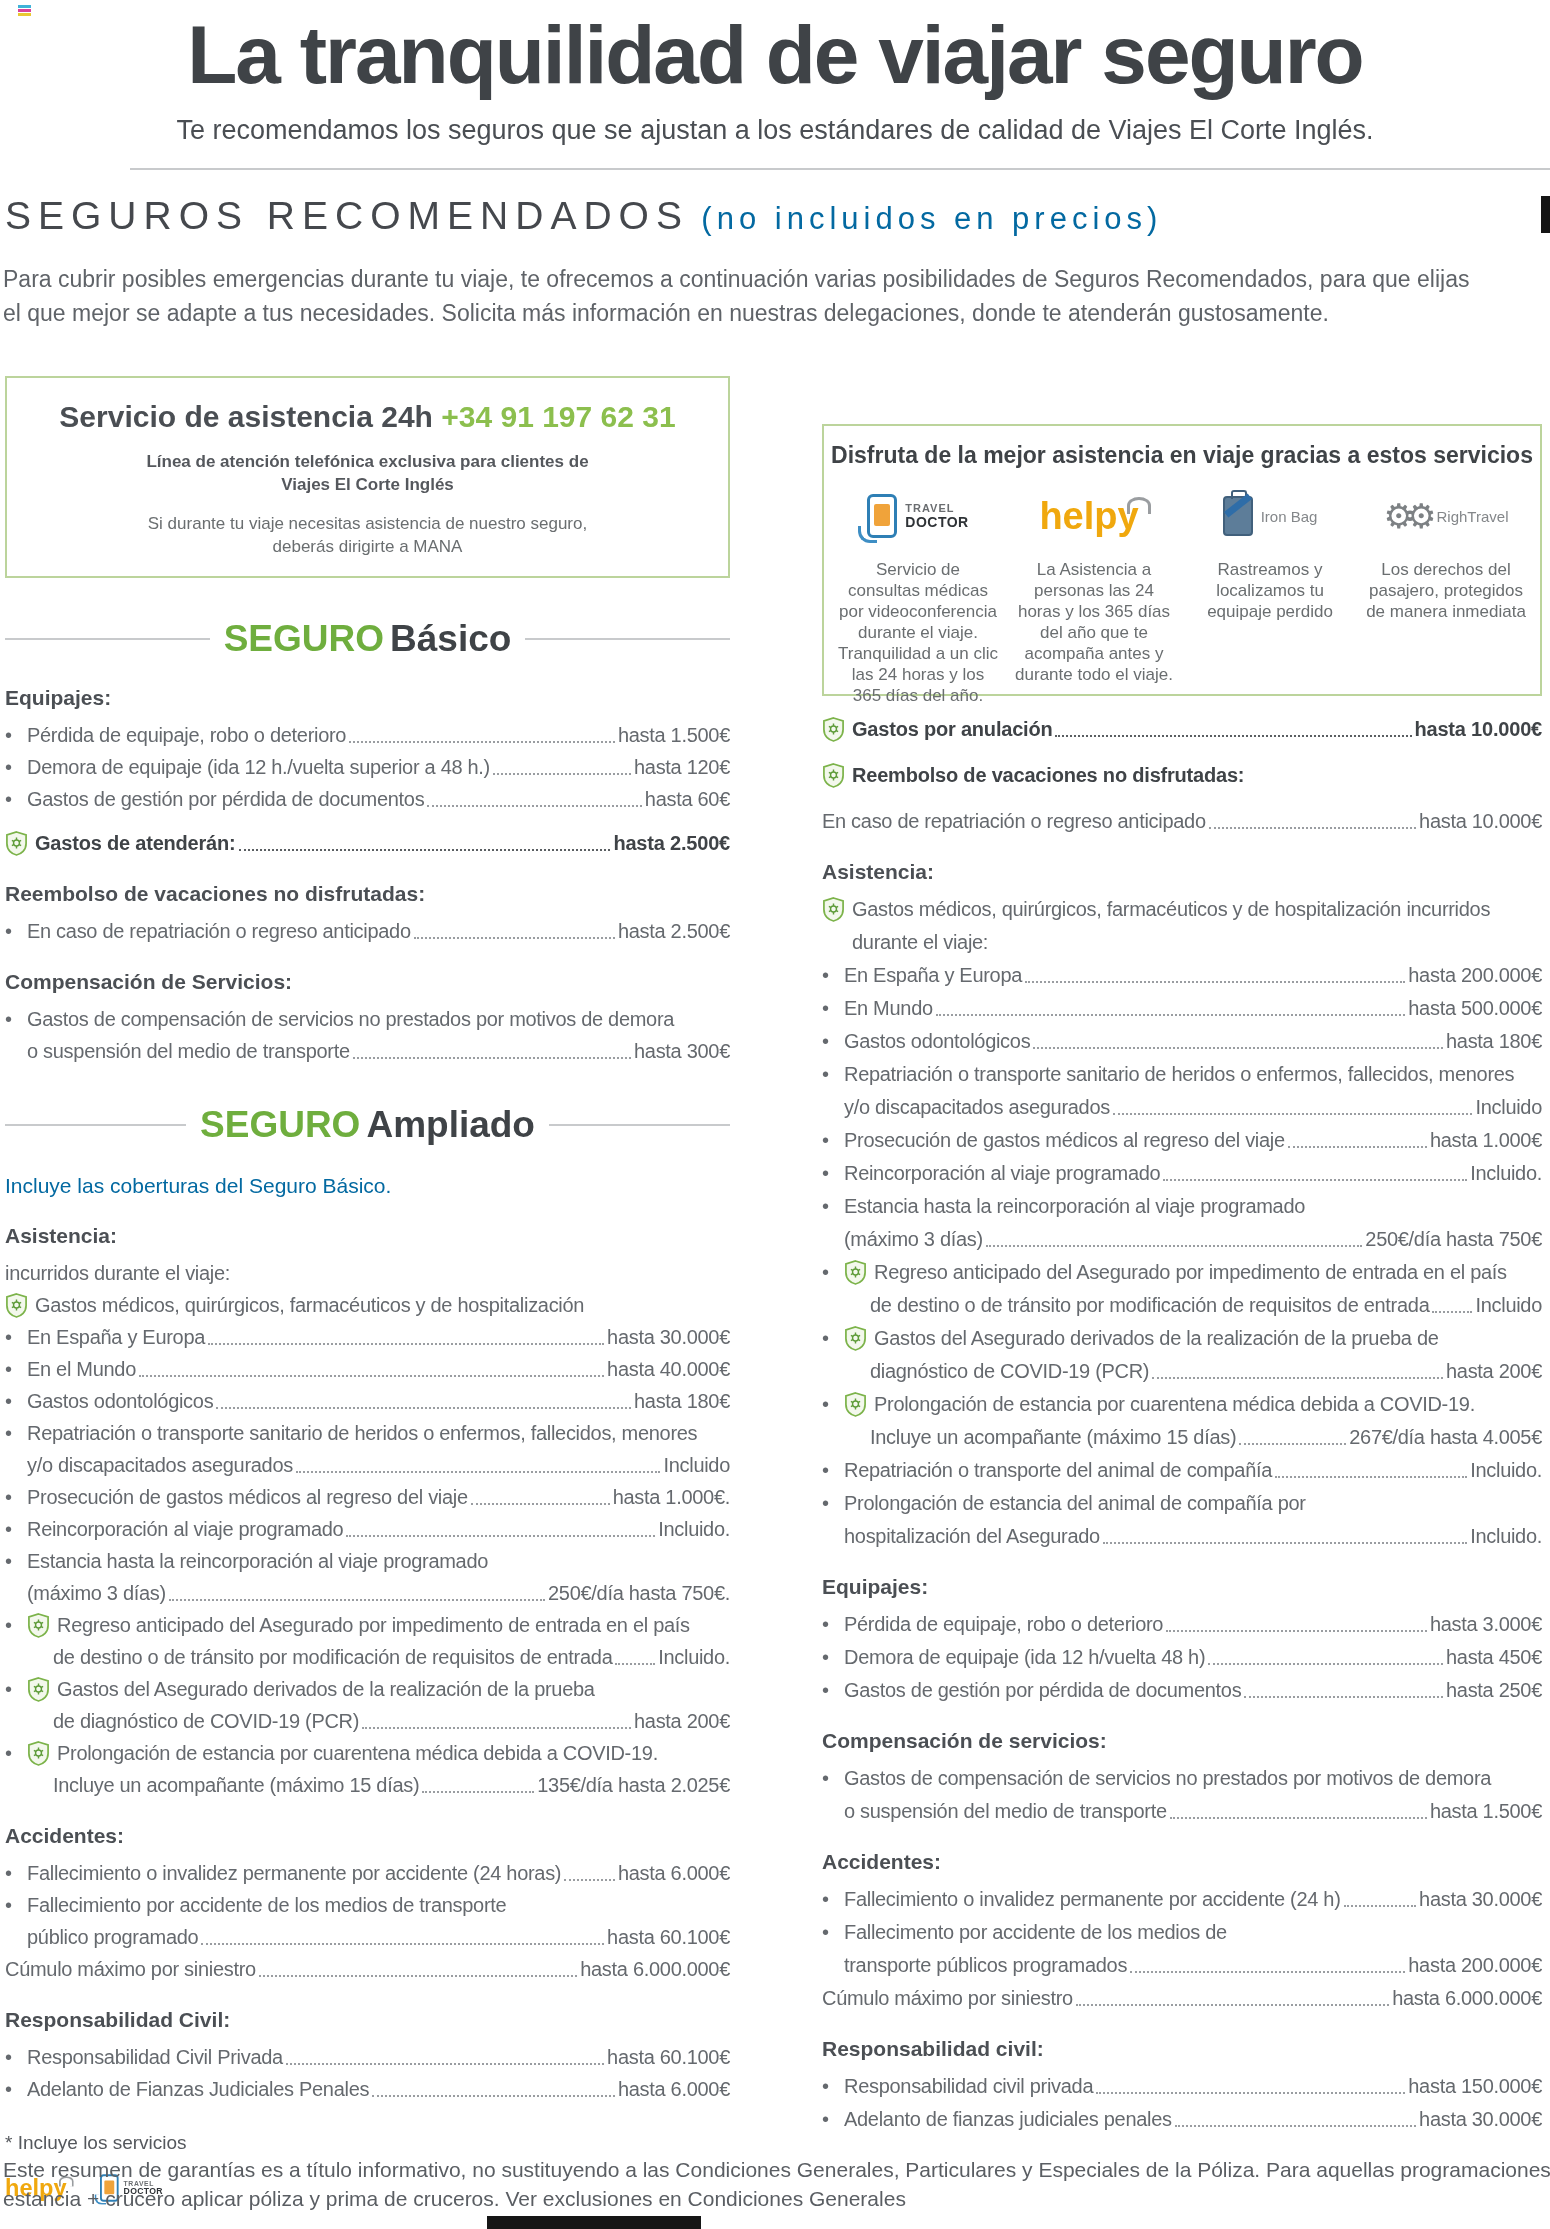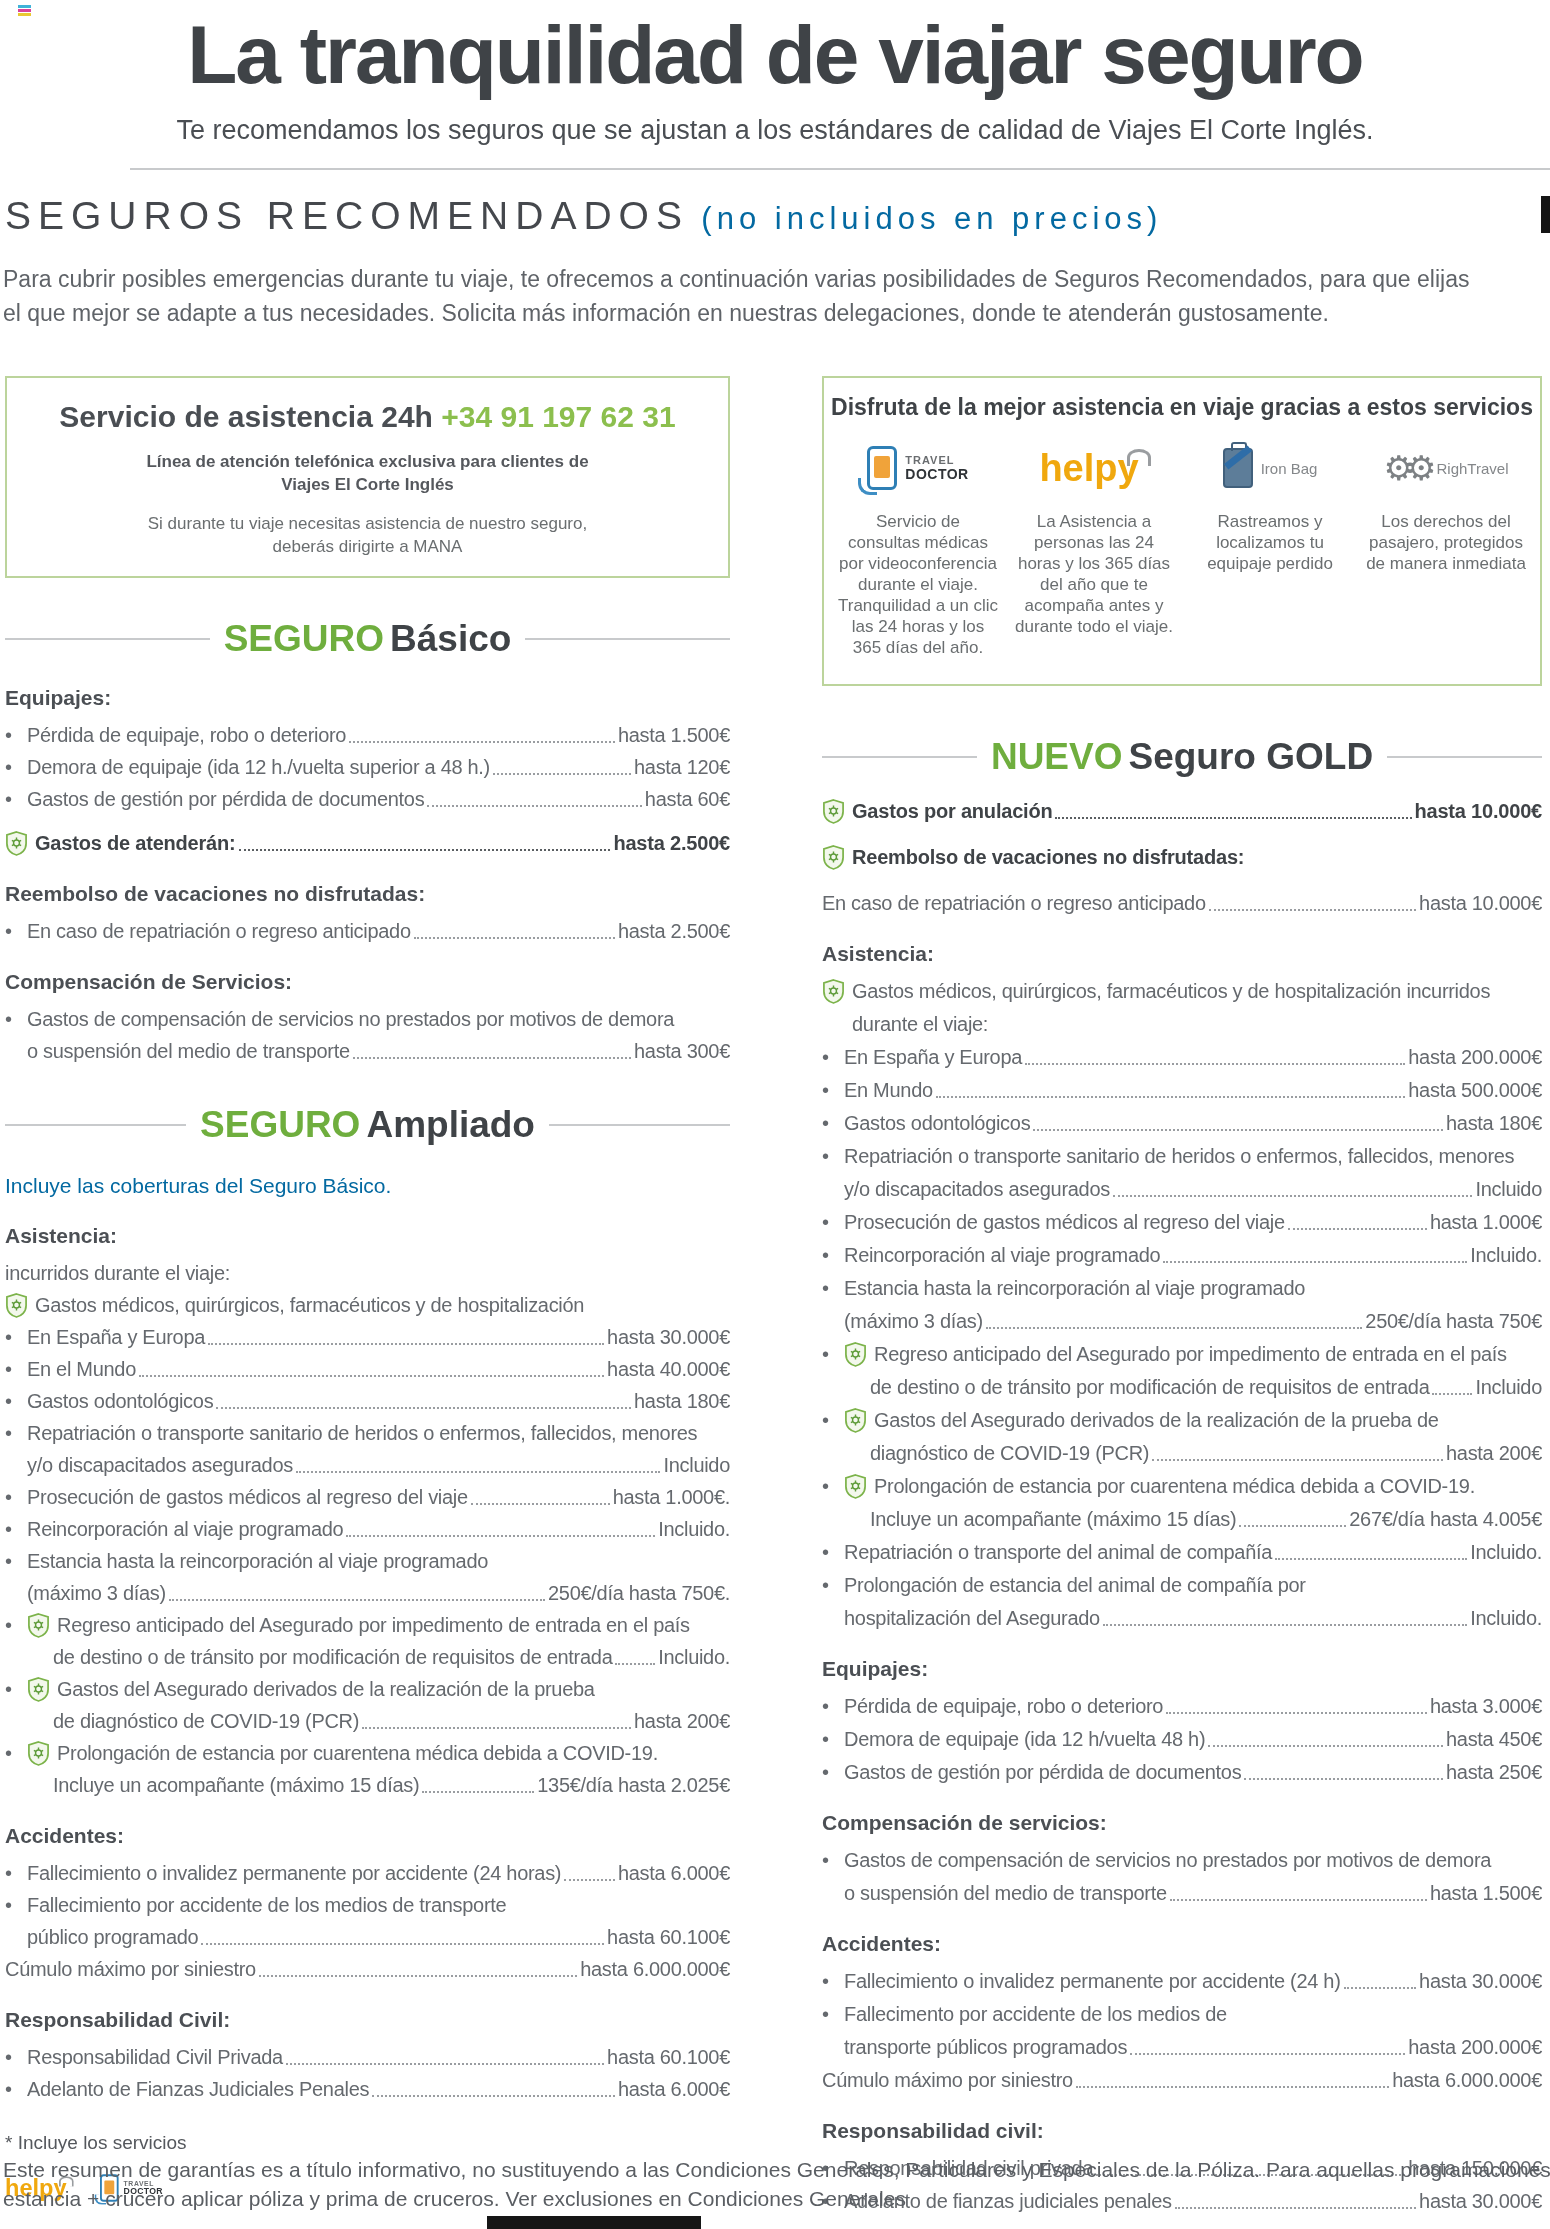--- a/index.html
+++ b/index.html
@@ -25,21 +25,21 @@
   .cols{display:flex;margin:46px 0 0 5px;align-items:flex-start;}
   .col.left{width:725px;flex:none;}
   .col.right{width:720px;flex:none;margin-left:92px;}
   
   .abox{height:202px;border:2px solid var(--box-border);box-sizing:border-box;text-align:center;padding-top:22px;}
   .abox-title{font-size:30px;font-weight:bold;color:#4a4e53;white-space:nowrap;}
   .abox-title .phone{color:var(--phone-green);}
   .abold{margin:16px 0 0;font-size:17px;font-weight:bold;color:#55585d;line-height:23px;}
   .areg{margin:16px 0 0;font-size:17px;color:#6a6e70;line-height:23px;}
   
-  .sbox{height:310px;border:2px solid var(--box-border);box-sizing:border-box;padding:16px 6px 0;}
+  .sbox{height:272px;border:2px solid var(--box-border);box-sizing:border-box;padding:16px 6px 0;margin-top:48px;}
   .sbox-title{font-size:23px;font-weight:bold;color:#3f4347;text-align:center;white-space:nowrap;}
   .svc-row{display:flex;margin-top:14px;}
   .svc{width:25%;padding:0 8px;box-sizing:border-box;text-align:center;}
   .svc-icon{height:66px;display:flex;align-items:center;justify-content:center;}
   .svc-cap{font-size:17px;line-height:21px;color:#6a6e70;margin-top:10px;}
   
   .sec-title{display:flex;align-items:center;margin-top:40px;white-space:nowrap;}
   .sec-title .rule{flex:1;height:2px;background:var(--rule);}
   .sec-title .green{font-size:37px;font-weight:bold;color:var(--green);margin:0 6px 0 14px;}
   .sec-title .darkt{font-size:37px;font-weight:bold;color:var(--title-dark);margin-right:14px;}
@@ -414,26 +414,20 @@
                 <div class="lg">
                   <span class="rt-gears">⚙⚙</span>
                   <span class="rt-lbl">RighTravel</span>
                 </div>
               </div>
               <div class="svc-cap">Los derechos del pasajero, protegidos de manera inmediata</div>
             </div>
           </div>
       </div>
 
-      <div class="sec-title gold">
-        <span class="rule"></span>
-        <span class="green">NUEVO</span>
-        <span class="darkt">Seguro GOLD</span>
-        <span class="rule"></span>
-      </div>
       <div id="gold-blocks">
           <div class="block">
             <div class="item bold">
               <svg class="shield" viewBox="0 0 24 26">
                 <path d="M12 1 L22 4 V13 C22 20 17 24 12 25 C7 24 2 20 2 13 V4 Z" fill="#f3f8ec" stroke="#7cb34a" stroke-width="1.8"></path>
                 <g stroke="#5f9c3a" stroke-width="1.5" fill="none">
                   <circle cx="12" cy="12.5" r="3.1"></circle>
                   <path d="M12 6.8v2.6M12 15.6v2.6M7.2 9.8l2.3 1.3M16.8 9.8l-2.3 1.3M7.2 15.2l2.3-1.3M16.8 15.2l-2.3-1.3"></path>
                 </g>
               </svg>

